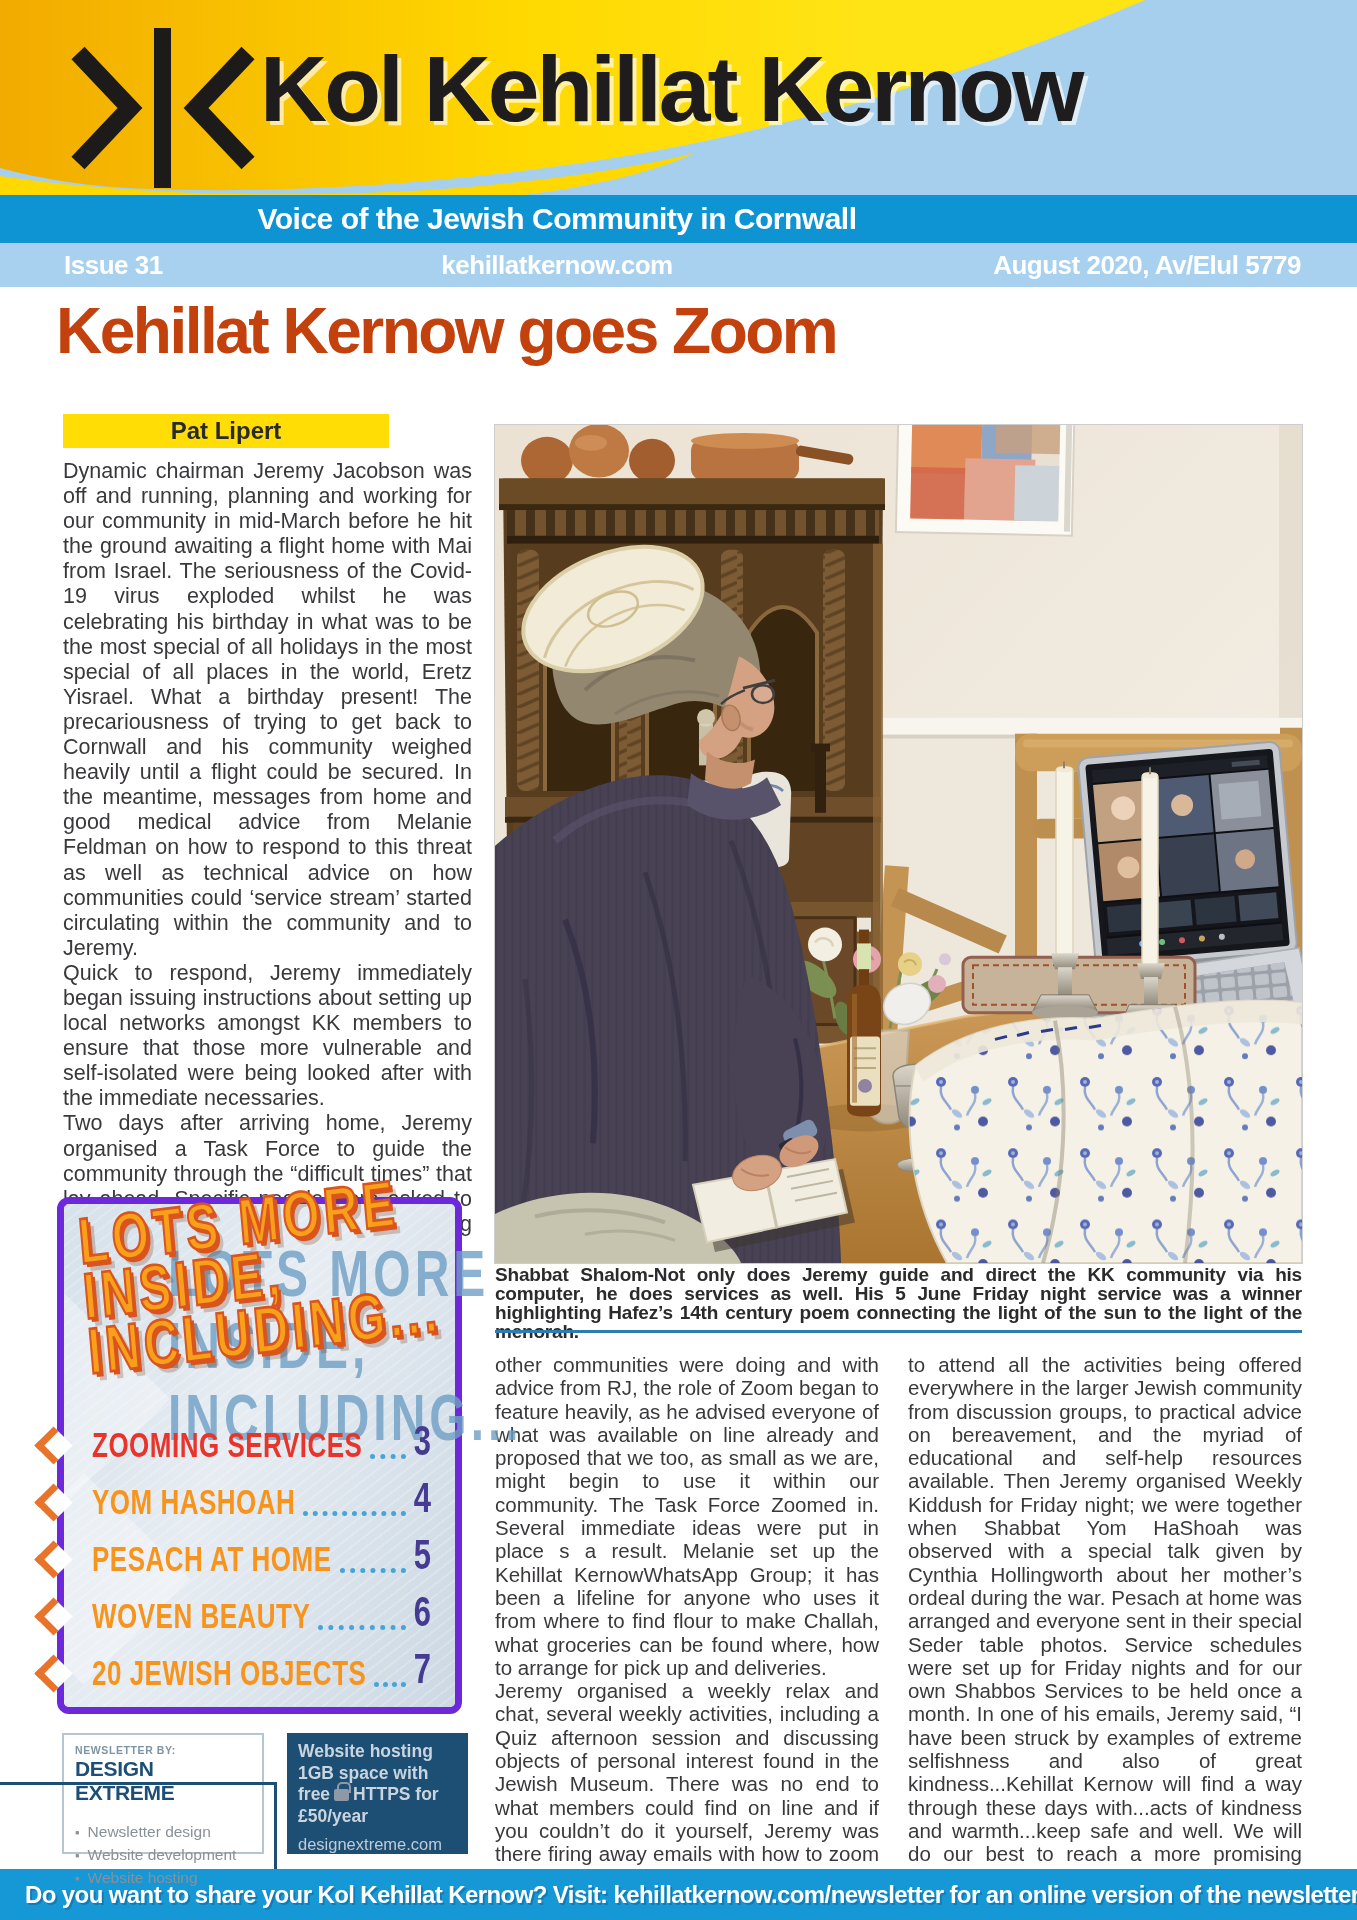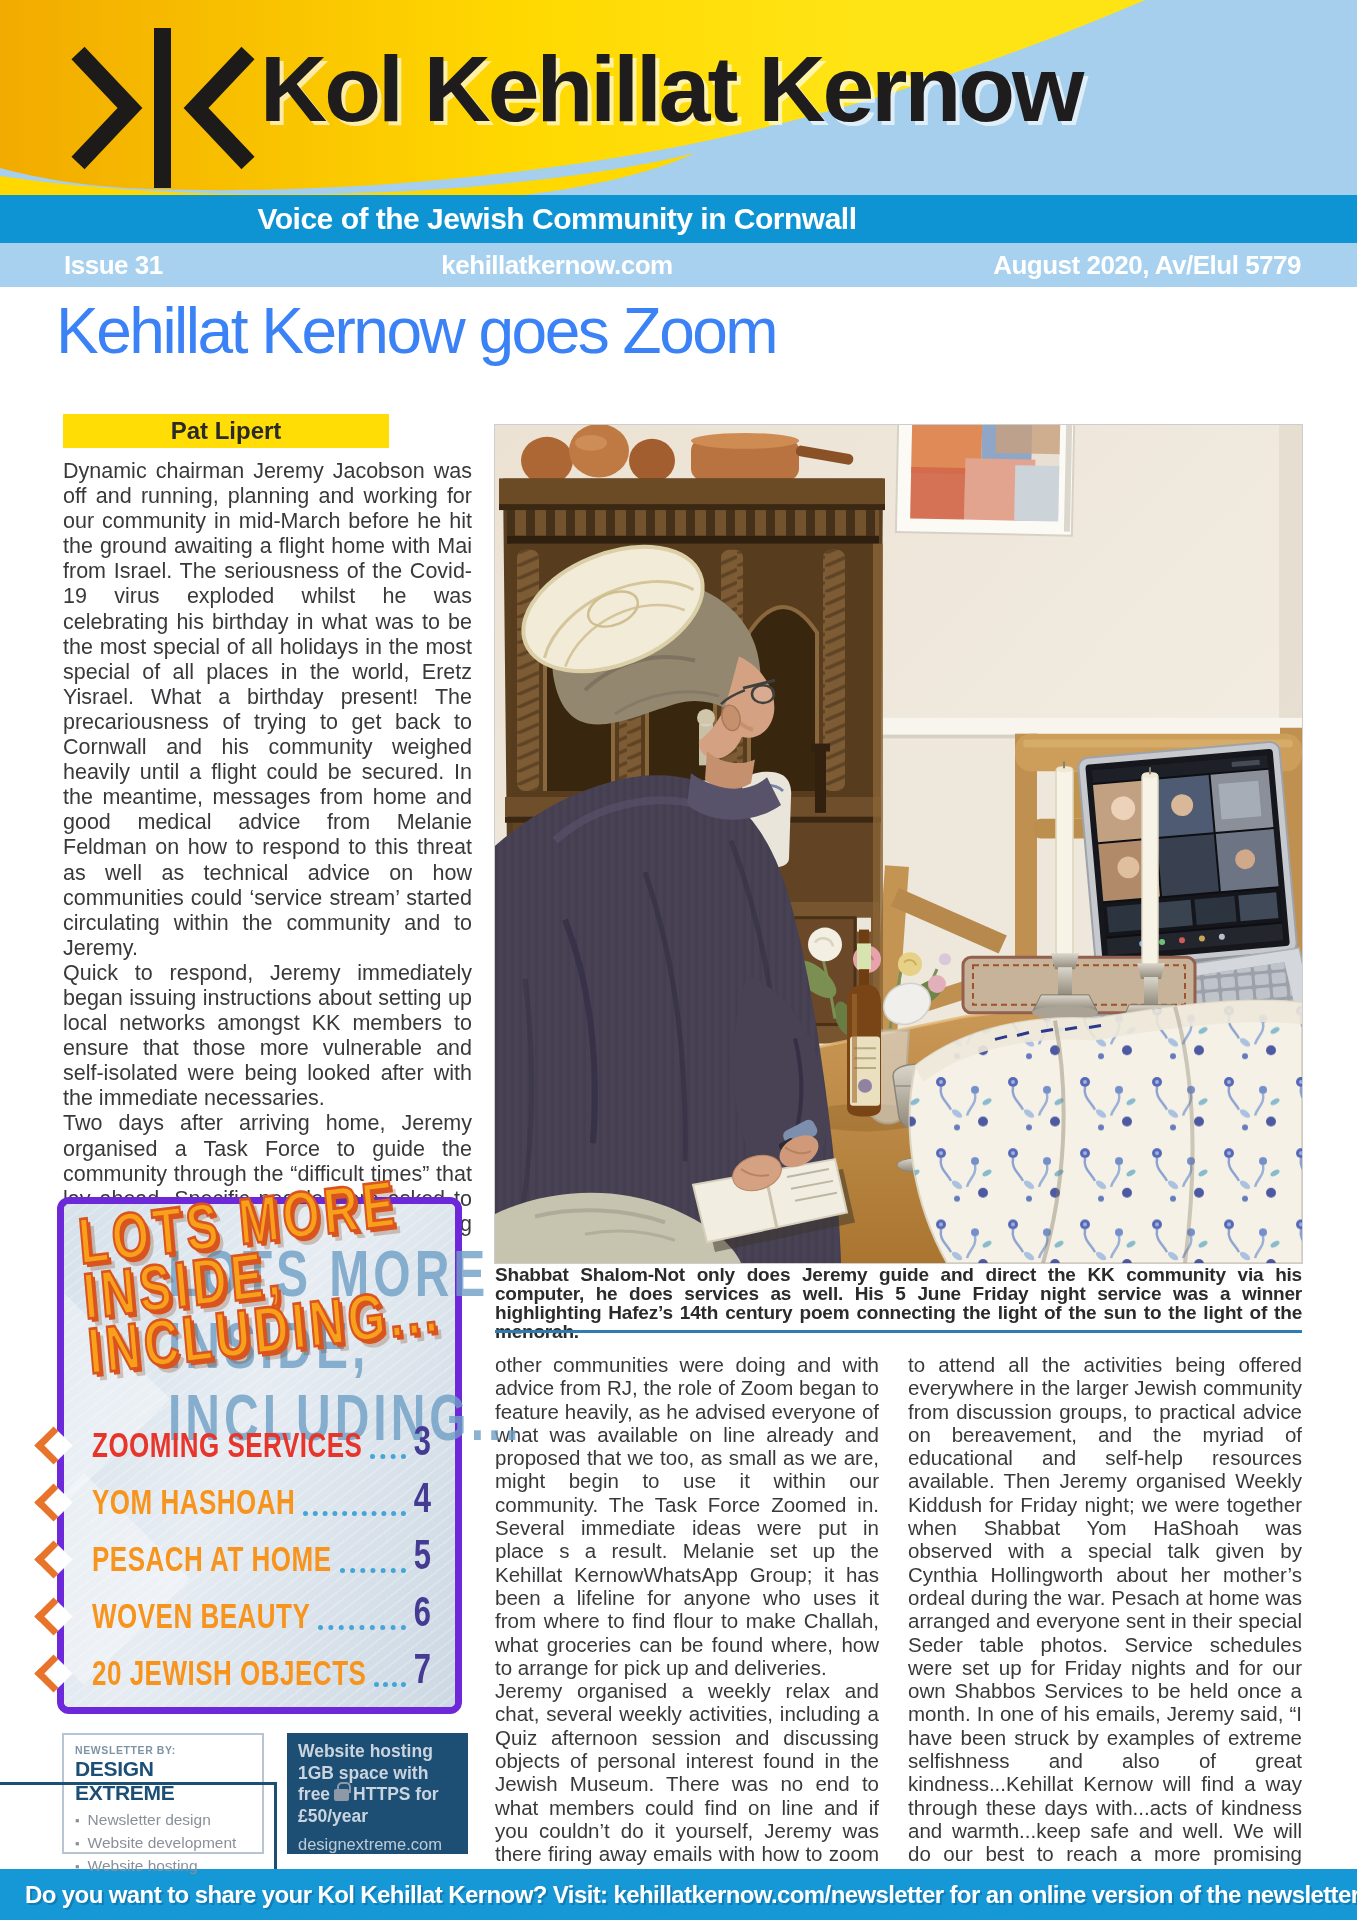--- a/index.html
+++ b/index.html
@@ -21,21 +21,21 @@
   .tagline-bar span {
     position:absolute; left:0; top:0; width:1114px; text-align:center; line-height:48px;
     color:#ffffff; font-weight:bold; font-size:30px; letter-spacing:-0.5px;
   }
   .issue-bar { position:absolute; left:0; top:243px; width:1357px; height:44px; background:#a7d1ee; color:#fff; font-weight:bold; font-size:26px; }
   .issue-bar .left { position:absolute; left:64px; line-height:44px; letter-spacing:-0.5px; }
   .issue-bar .center { position:absolute; left:557px; transform:translateX(-50%); line-height:44px; letter-spacing:-0.5px; }
   .issue-bar .right { position:absolute; right:56px; line-height:44px; letter-spacing:-0.5px; }
 
   
-  .headline { position:absolute; left:56px; top:294px; font-size:64px; font-weight:normal; letter-spacing:-2.5px; color:#3b82f6; white-space:nowrap; }
+  .headline { position:absolute; left:56px; top:294px; font-size:64px; font-weight:bold; letter-spacing:-2.5px; color:#c2410c; white-space:nowrap; }
   .byline-bar { position:absolute; left:63px; top:414px; width:326px; height:34px; background:#ffdd05; text-align:center; line-height:34px; font-size:24px; font-weight:bold; color:#2a2a2a; }
   .bodycol { position:absolute; text-align:justify; color:#3a383b; }
   .col1 { left:63px; top:459px; width:409px; height:730px; font-size:21.5px; line-height:25.1px; }
   .col2 { left:495px; top:1353px; width:384px; height:500px; font-size:20.5px; line-height:23.3px; }
   .col3 { left:908px; top:1353px; width:394px; height:500px; font-size:20.5px; line-height:23.3px; }
   .bodycol p { margin:0; }
 
   
   .photo-fig { position:absolute; left:495px; top:425px; width:807px; height:838px; outline:1px solid #cdcdcd; background:#efe9df; }
   .photo-fig svg { display:block; width:100%; height:100%; }
@@ -66,21 +66,21 @@
   .toc-label { font-size:26px; font-weight:bold; letter-spacing:0.5px; color:#f7941d; transform:scaleY(1.35); transform-origin:left bottom; white-space:nowrap; }
   .toc-row:first-child .toc-label { color:#e8352c; }
   .toc-leader { flex:1; border-bottom:5px dotted #45a5d6; margin:0 8px 7px 8px; }
   .toc-page { font-size:31px; font-weight:bold; color:#463b92; transform:scaleY(1.35); transform-origin:left bottom; }
   .notch { position:absolute; left:-24px; width:27px; height:27px; background:#ffffff; border-left:7px solid #e8742c; border-bottom:7px solid #e8742c; transform:rotate(45deg); z-index:4; }
 
   
   .pub-box { position:absolute; left:62px; top:1733px; width:202px; height:121px; background:#fff; border:2px solid #b7c4d1; padding:9px 11px; z-index:1; }
   .pub-kicker { font-size:10.5px; font-weight:bold; letter-spacing:0.6px; color:#7e93a5; }
   .pub-name { font-size:21px; font-weight:bold; letter-spacing:-0.3px; color:#1d4f76; margin-top:1px; }
-  .pub-services { margin-top:4px; }
+  .pub-services { margin-top:16px; }
   .pub-service { font-size:15.5px; color:#8a9099; line-height:22px; }
   .pub-service::before { content:"▪"; color:#8a9099; margin-right:8px; font-size:13px; }
   .pub-hline { position:absolute; left:0; top:1782px; width:277px; height:3px; background:#1d4e74; z-index:2; }
   .pub-vline { position:absolute; left:274px; top:1782px; width:3px; height:87px; background:#1d4e74; z-index:2; }
   .ad-box { position:absolute; left:287px; top:1733px; width:181px; height:121px; background:#1d4e74; padding:8px 11px; }
   .ad-line { font-size:17.5px; font-weight:bold; color:#c9d4de; line-height:21.5px; }
   .ad-site { font-size:16.5px; color:#bfcbd6; margin-top:8px; }
   .lock-icon { display:inline-block; position:relative; width:15px; height:12px; background:#8d99a6; border-radius:2px; margin:0 4px; vertical-align:-1px; }
   .lock-icon::before { content:""; position:absolute; left:2.5px; top:-7px; width:10px; height:9px; border:2.5px solid #8d99a6; border-bottom:none; border-radius:5px 5px 0 0; }
 

